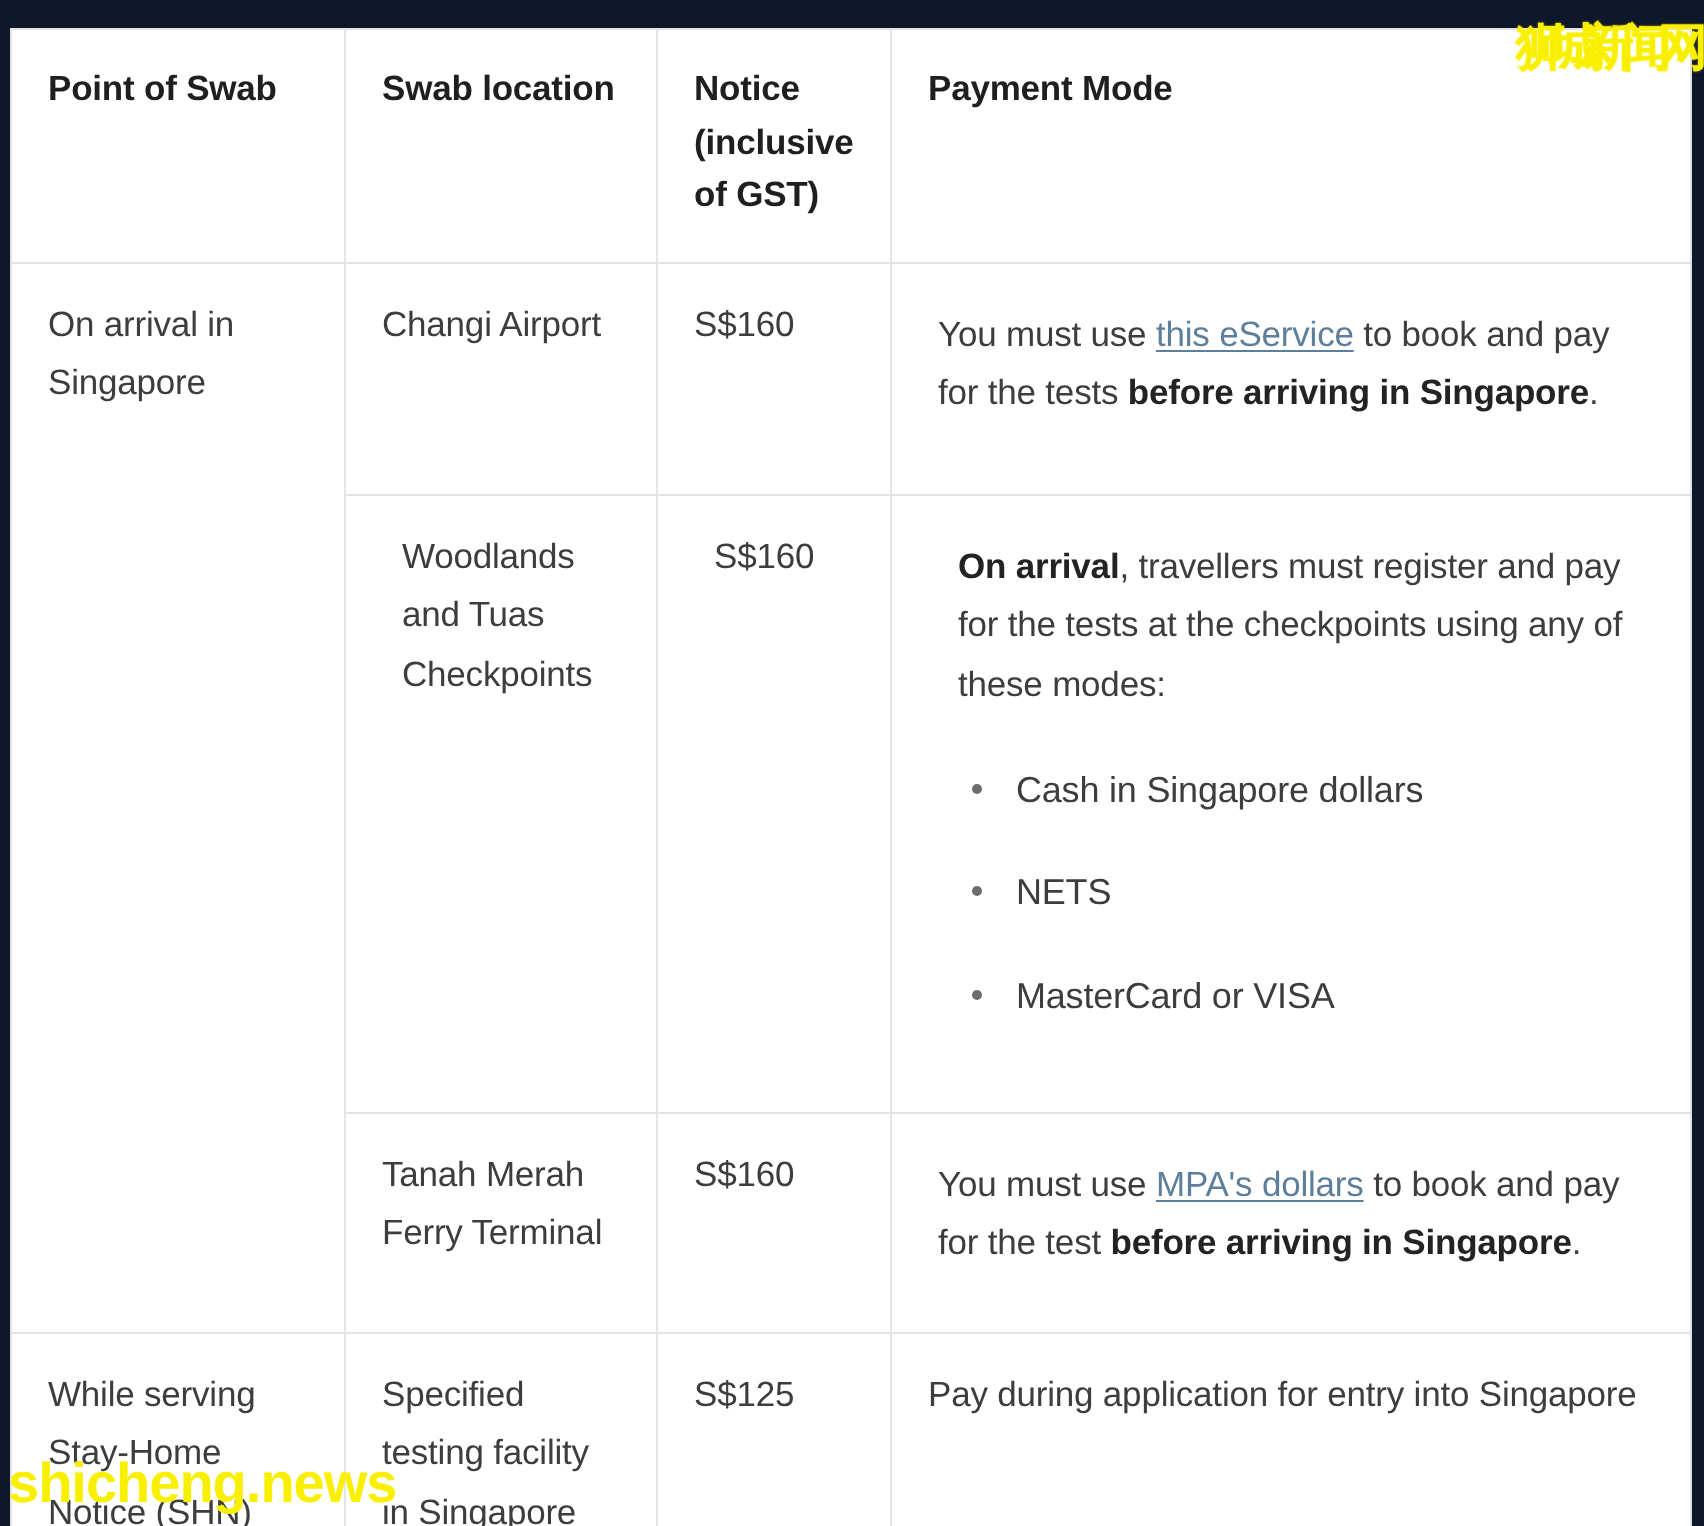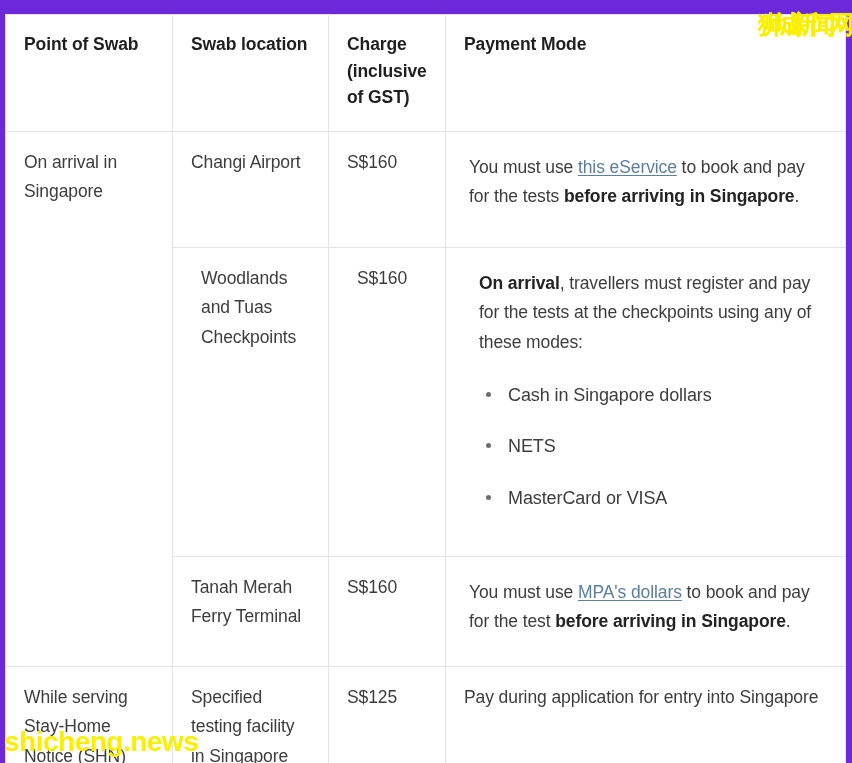--- a/index.html
+++ b/index.html
@@ -12,21 +12,21 @@
     height: 763px;
     overflow: hidden;
     font-family: "Liberation Sans", "DejaVu Sans", sans-serif;
     -webkit-font-smoothing: antialiased;
   }
 
   #page {
     position: relative;
     width: 852px;
     height: 763px;
-    background: #6d28d9;
+    background: #0f172a;
     overflow: hidden;
   }
 
   
   .tbl-wrap {
     position: absolute;
     left: 5px;
     top: 14px;
     width: 840px;
   }
@@ -159,21 +159,21 @@
         <col class="c1">
           <col class="c2">
           <col class="c3">
           <col class="c4">
       </colgroup>
       <thead>
         <tr class="head-row">
           <th>Point of Swab</th>
           <th>Swab location</th>
           <th>
-            <span>Charge</span><br>
+            <span>Notice</span><br>
             <span>(inclusive</span><br>
             <span>of GST)</span>
           </th>
           <th>Payment Mode</th>
         </tr>
       </thead>
       <tbody>
 
         <tr class="r-changi">
           <td class="cell-point" rowspan="3">On arrival in Singapore</td>

